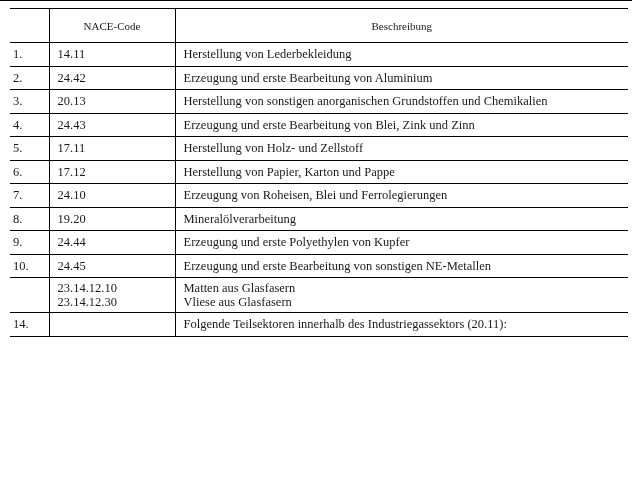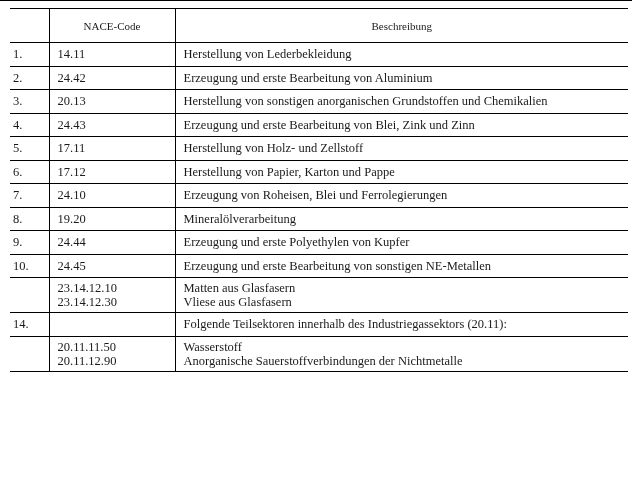--- a/index.html
+++ b/index.html
@@ -149,25 +149,14 @@
       <td>
         <span class="line">Matten aus Glasfasern</span>
         <span class="line">Vliese aus Glasfasern</span>
       </td>
     </tr>
     <tr>
       <td class="c-num-cell">14.</td>
       <td class="c-code-cell"></td>
       <td>Folgende Teilsektoren innerhalb des Industriegassektors (20.11):</td>
     </tr>
-    <tr class="multi">
-      <td class="c-num-cell"></td>
-      <td class="c-code-cell">
-        <span class="line">20.11.11.50</span>
-        <span class="line">20.11.12.90</span>
-      </td>
-      <td>
-        <span class="line">Wasserstoff</span>
-        <span class="line">Anorganische Sauerstoffverbindungen der Nichtmetalle</span>
-      </td>
-    </tr>
   </tbody>
 </table>
 
 </body></html>

